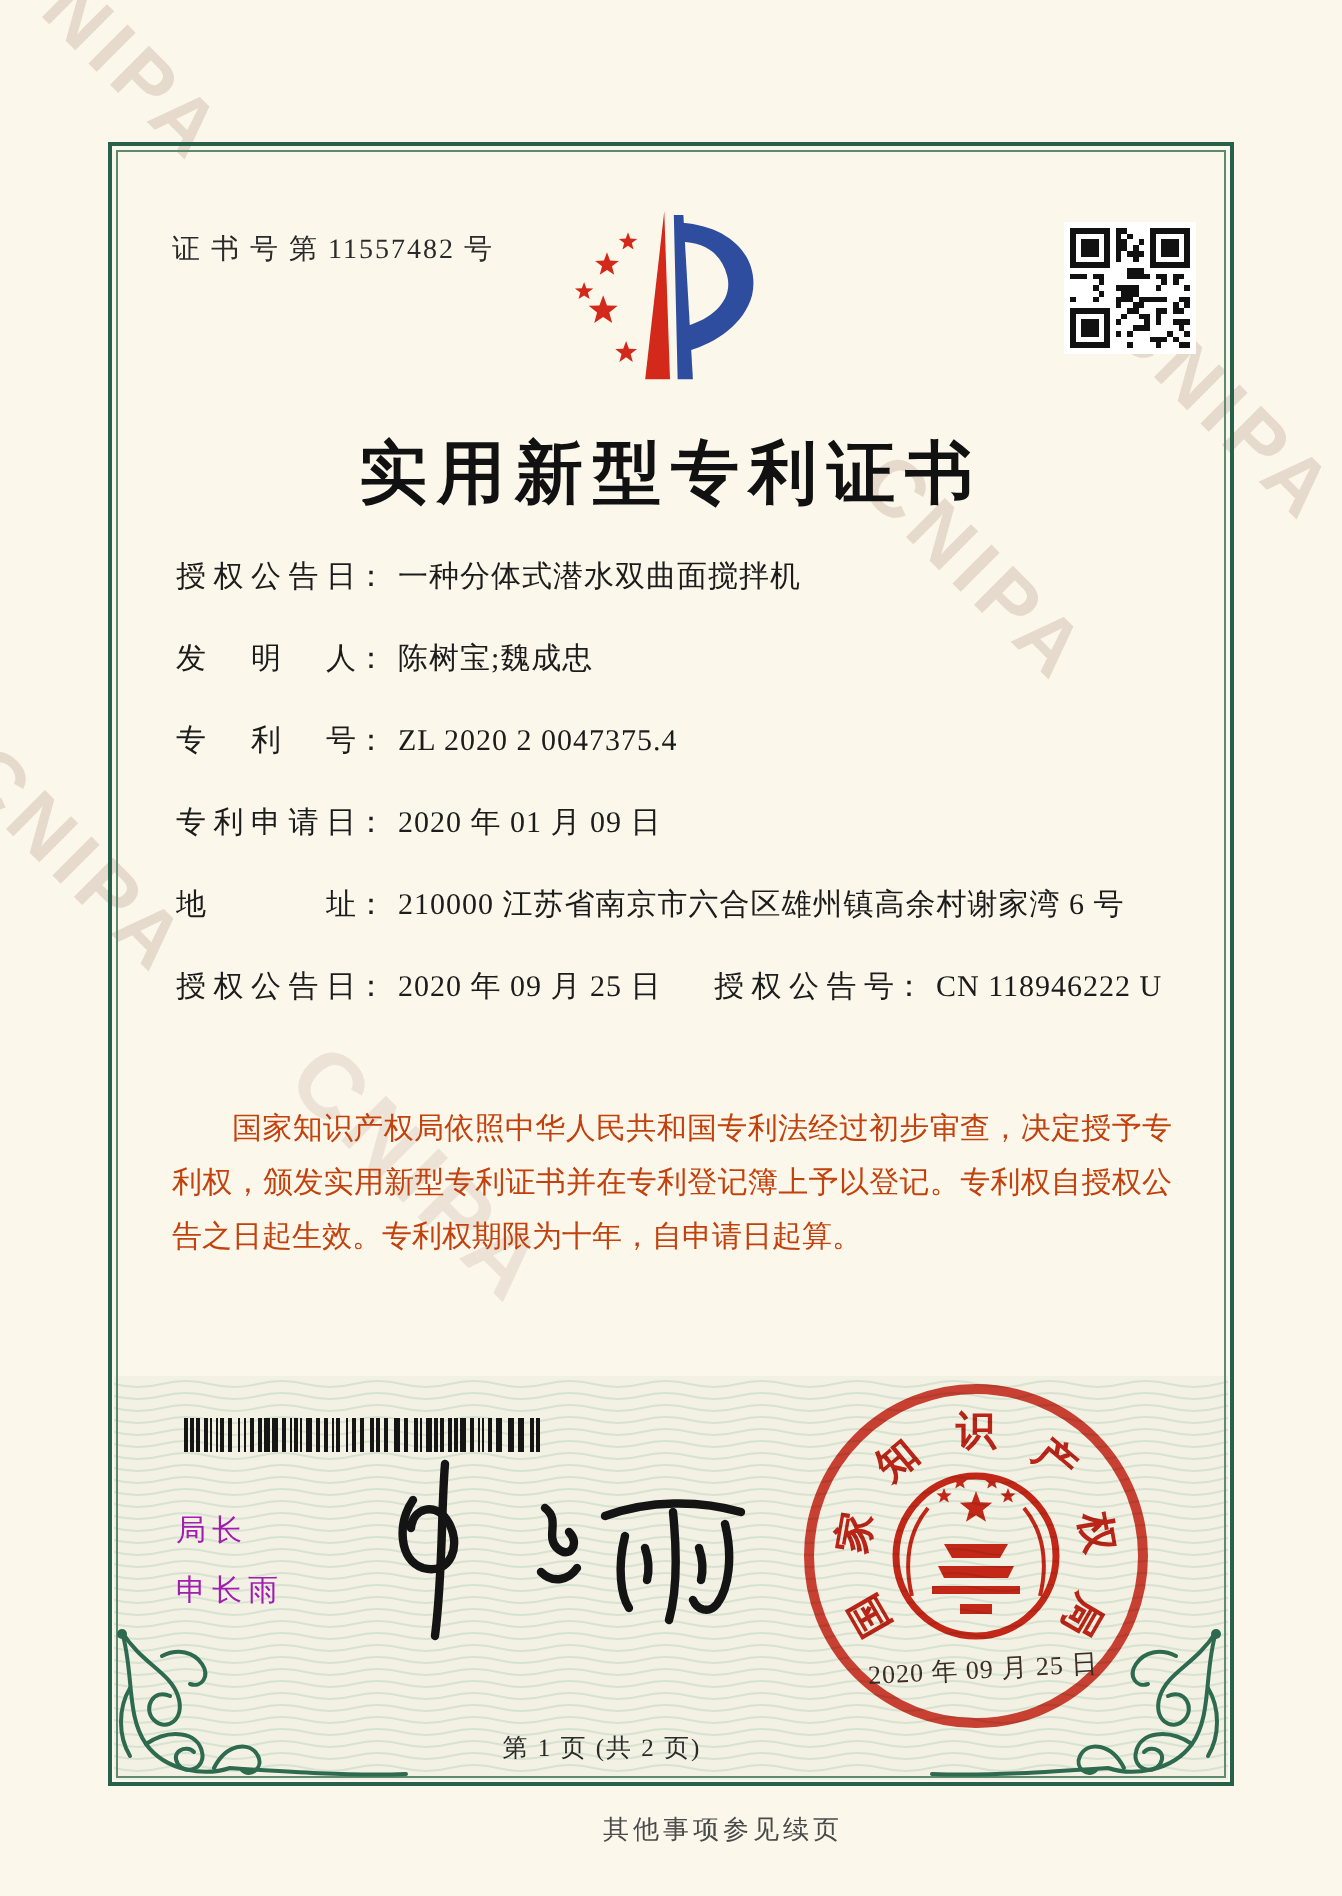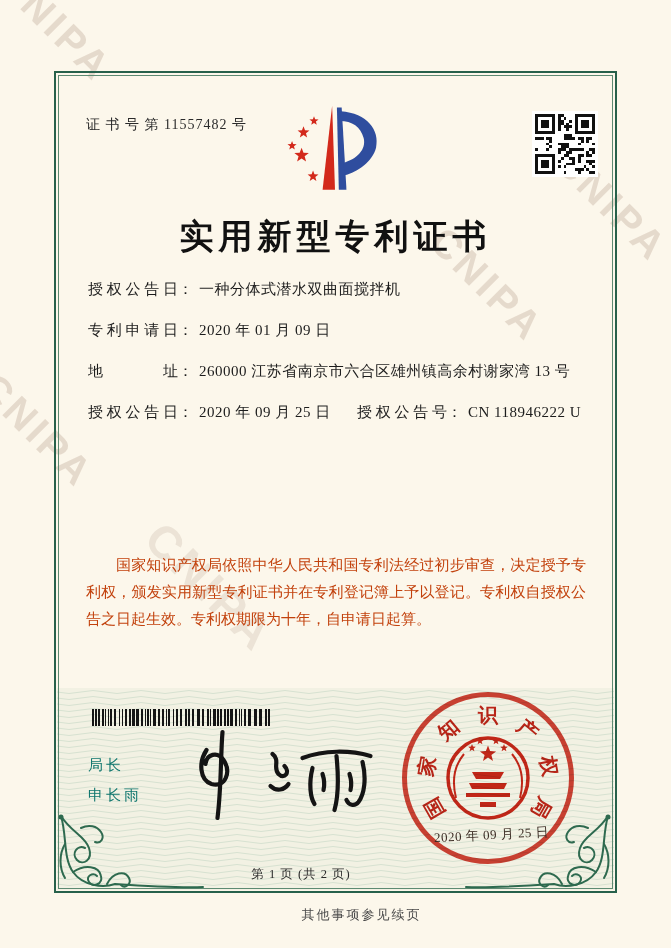--- a/index.html
+++ b/index.html
@@ -72,21 +72,21 @@
     position:absolute;left:86px;top:552px;width:500px;z-index:3;
     font-size:15px;line-height:27px;color:#c2410c;text-align:justify;
   }
   .body-text p{margin:0;text-indent:2em;}
   
   .barcode{position:absolute;left:92px;top:709px;z-index:3;line-height:0;}
   
   .officials{
     position:absolute;left:88px;top:756px;z-index:3;
     font-family:"Liberation Sans","DejaVu Sans",sans-serif;
-    font-size:15px;letter-spacing:3px;color:#0f766e;
+    font-size:15px;letter-spacing:3px;color:#a21caf;
   }
   .officials div{margin-bottom:11px;}
   .signature{position:absolute;left:182px;top:728px;z-index:3;}
   
   .seal{
     position:absolute;left:402px;top:692px;width:172px;height:172px;z-index:4;
     border:5px solid rgba(205,41,27,.88);border-radius:50%;
     mix-blend-mode:multiply;box-sizing:border-box;
   }
   .seal-char{
@@ -306,24 +306,30 @@
     </svg>
 </div>
 
 <div class="title">实用新型专利证书</div>
 
 <div class="fields">
   <div class="frow">
     <span class="flabel">授权公告日</span><span class="fcolon">：</span><span class="fvalue">一种分体式潜水双曲面搅拌机</span>
   </div>
   <div class="frow">
+    <span class="flabel">发明人</span><span class="fcolon">：</span><span class="fvalue">陈树宝;魏成忠</span>
+  </div>
+  <div class="frow">
+    <span class="flabel">专利号</span><span class="fcolon">：</span><span class="fvalue">ZL 2020 2 0047375.4</span>
+  </div>
+  <div class="frow">
     <span class="flabel">专利申请日</span><span class="fcolon">：</span><span class="fvalue">2020 年 01 月 09 日</span>
   </div>
   <div class="frow">
-    <span class="flabel">地址</span><span class="fcolon">：</span><span class="fvalue">260000 江苏省南京市六合区雄州镇高余村谢家湾 13 号</span>
+    <span class="flabel">地址</span><span class="fcolon">：</span><span class="fvalue">210000 江苏省南京市六合区雄州镇高余村谢家湾 6 号</span>
   </div>
   <div class="frow">
     <span class="flabel">授权公告日</span><span class="fcolon">：</span><span class="fvalue gdv">2020 年 09 月 25 日</span><span class="flabel g2">授权公告号</span><span class="fcolon">：</span><span class="fvalue">CN 118946222 U</span>
   </div>
 </div>
 
 <div class="body-text">
   <p>国家知识产权局依照中华人民共和国专利法经过初步审查，决定授予专利权，颁发实用新型专利证书并在专利登记簿上予以登记。专利权自授权公告之日起生效。专利权期限为十年，自申请日起算。</p>
 </div>
 

